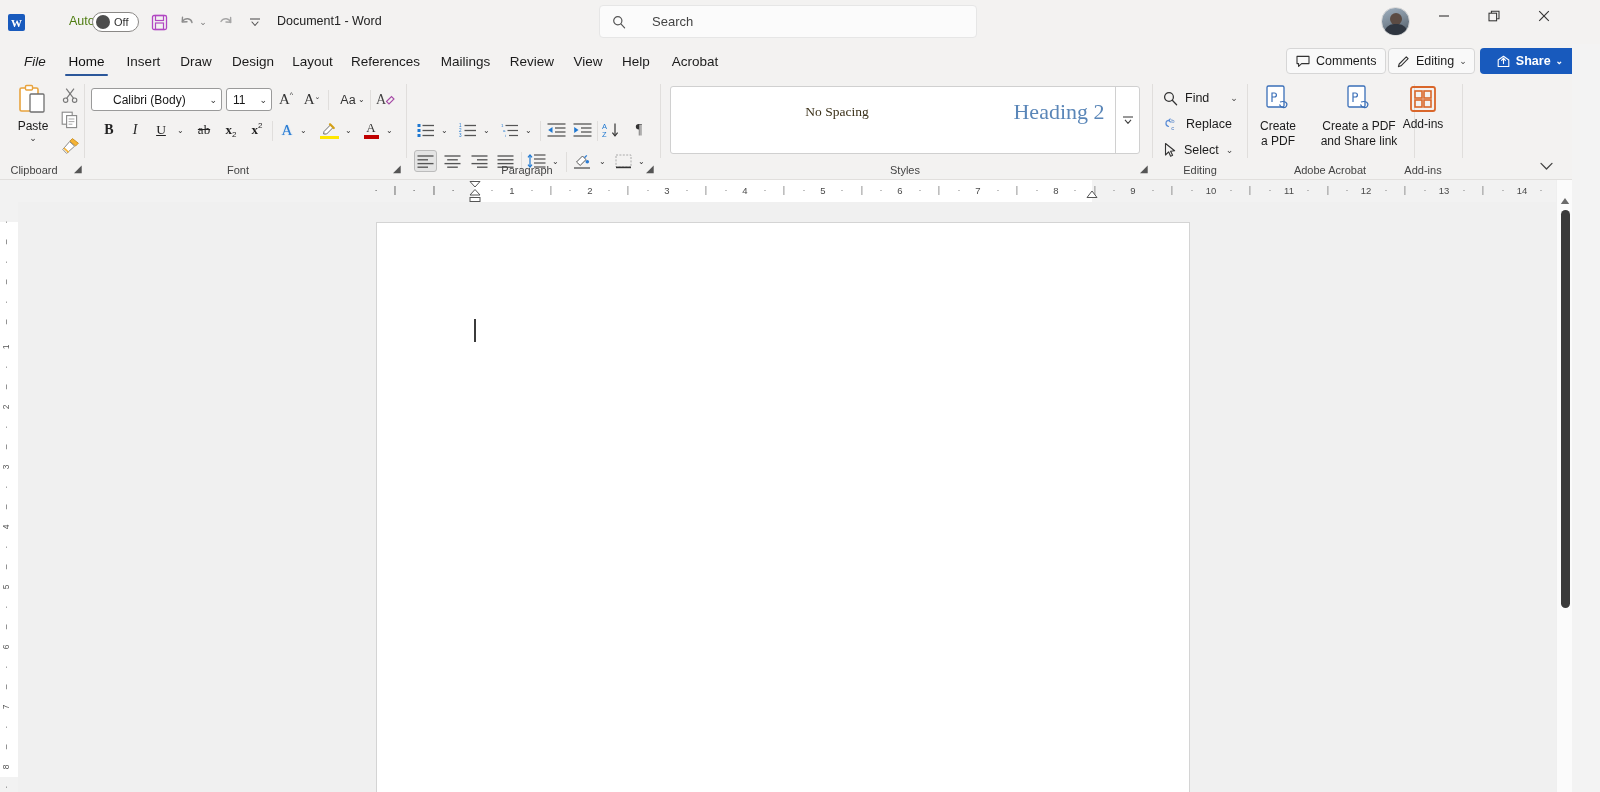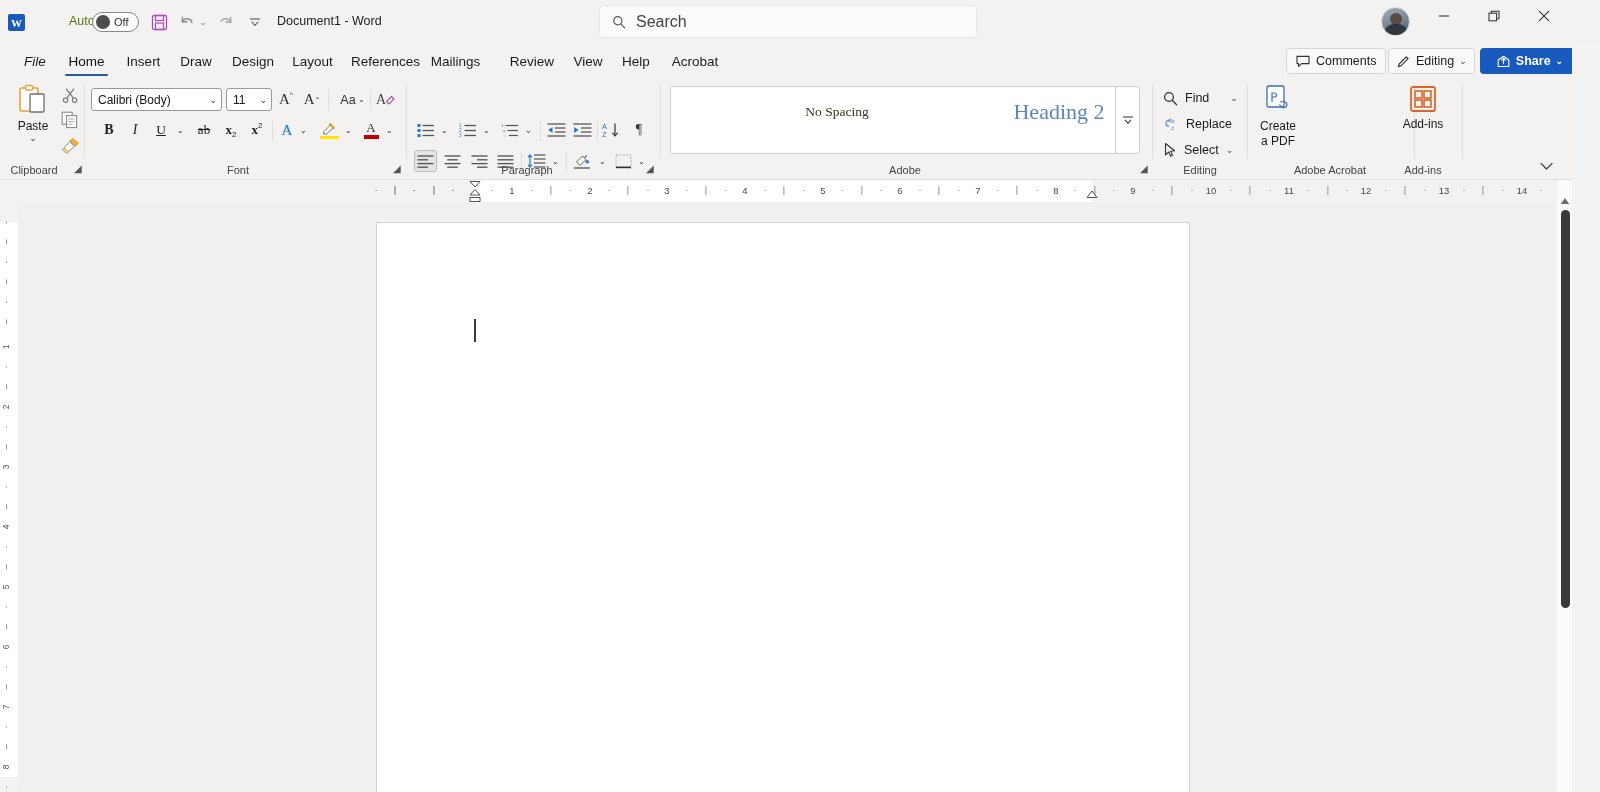--- a/index.html
+++ b/index.html
@@ -57,21 +57,21 @@
     position: absolute; left: 277px; top: 14px;
     font-size: 12.5px; color: #212121; white-space: nowrap;
   }
 
   .search-box {
     position: absolute; left: 599px; top: 5px; width: 378px; height: 33px;
     background: #fbfbfb; border: 1px solid #e6e6e6; border-radius: 4px;
     display: flex; align-items: center; padding-left: 12px;
   }
   .search-box .stext {
-    font-size: 16px; color: #444; margin-left: 10px; text-align: right;
+    font-size: 13px; color: #444; margin-left: 26px; text-align: right;
   }
 
   .avatar {
     position: absolute; left: 1381px; top: 7px; width: 29px; height: 29px;
     border-radius: 50%; overflow: hidden;
     background: linear-gradient(160deg,#9fb0c0 0%,#7e8c99 45%,#4b5560 100%);
     border: 1px solid #d8d8d8;
   }
   .avatar .face {
     position: absolute; left: 8px; top: 5px; width: 12px; height: 12px;
@@ -153,21 +153,21 @@
   .paste-lbl { font-size: 12px; color: #1b1b1b; margin-top: 2px; }
   .clip-small {
     position: absolute; width: 26px; height: 24px;
     display: flex; align-items: center; justify-content: center; cursor: default;
   }
 
   
   .fontname {
     position: absolute; left: 91px; top: 10px; width: 131px; height: 23px;
     border: 1px solid #9a9a9a; border-radius: 3px; background: #fff;
-    display: flex; align-items: center; padding-left: 6px;
+    display: flex; align-items: center; padding-left: 21px;
     font-size: 12px; color: #161616; cursor: default;
   }
   .fontsize {
     position: absolute; left: 226px; top: 10px; width: 46px; height: 23px;
     border: 1px solid #9a9a9a; border-radius: 3px; background: #fff;
     display: flex; align-items: center; padding-left: 6px;
     font-size: 12px; color: #161616; cursor: default;
   }
   .combo-arrow {
     position: absolute; right: 4px; top: 50%; transform: translateY(-50%);
@@ -350,21 +350,21 @@
   </div>
 
   <div class="tabstrip">
     <div class="tab" style="left:12px;width:46px;font-style:italic;">File</div>
     <div class="tab active" style="left:57px;width:59px;">Home</div>
     <div class="tab" style="left:117px;width:53px;">Insert</div>
     <div class="tab" style="left:170px;width:52px;">Draw</div>
     <div class="tab" style="left:222px;width:62px;">Design</div>
     <div class="tab" style="left:283px;width:59px;">Layout</div>
     <div class="tab" style="left:341px;width:89px;">References</div>
-    <div class="tab" style="left:420px;width:71px;">Mailings</div>
+    <div class="tab" style="left:430px;width:71px;">Mailings</div>
     <div class="tab" style="left:500px;width:64px;">Review</div>
     <div class="tab" style="left:564px;width:48px;">View</div>
     <div class="tab" style="left:612px;width:48px;">Help</div>
     <div class="tab" style="left:660px;width:70px;">Acrobat</div>
   </div>
 
   <div class="comments-btn">
     <svg width="14" height="13" viewBox="0 0 14 13">
       <path d="M1 1.4 H13 V8.6 H5.6 L2.6 11.4 V8.6 H1 Z" fill="none" stroke="#333" stroke-width="1.1" stroke-linejoin="round"></path>
     </svg>
@@ -644,21 +644,21 @@
     <div class="style-item" style="left:1004px;width:110px;">
       <span class="st-h2">Heading 2</span>
     </div>
     <div class="styles-more">
       <svg width="14" height="12" viewBox="0 0 14 12">
         <line x1="2" y1="3" x2="12" y2="3" stroke="#444" stroke-width="1.1"></line>
         <path d="M4 5.8 L7 9.4 L10 5.8" fill="none" stroke="#444" stroke-width="1.1" stroke-linejoin="round"></path>
       </svg>
     </div>
 
-    <div class="grp-label" style="left:670px;width:470px;">Adobe</div>
+    <div class="grp-label" style="left:670px;width:470px;">Styles</div>
     <div class="grp-dlg" style="left:1140px;">◢</div>
 
     <div class="vdiv" style="left:1152px;"></div>
 
     <div class="edit-row" style="top:8px;">
       <svg width="15" height="15" viewBox="0 0 15 15">
         <circle cx="6" cy="6" r="4.4" fill="none" stroke="#333" stroke-width="1.25"></circle>
         <line x1="9.3" y1="9.3" x2="13.6" y2="13.8" stroke="#333" stroke-width="1.25" stroke-linecap="round"></line>
       </svg>
       <span>Find</span>
@@ -686,20 +686,29 @@
     <div class="vdiv" style="left:1247px;"></div>
 
     <div class="acro-btn" style="left:1252px;width:52px;">
       <svg width="34" height="32" viewBox="0 0 34 32">
         <rect x="6" y="2" width="17" height="21" rx="1.5" fill="#fff" stroke="#3a6fb8" stroke-width="1.3"></rect>
         <path d="M11 9 h2.4 a2 2 0 0 1 0 4 H11 z M11 13 v5" fill="none" stroke="#3a6fb8" stroke-width="1.2"></path>
         <path d="M19 18 c5 -1.5 8 1 6.5 4 c-1.5 3 -6 1.5 -7 -1.5" fill="none" stroke="#3a6fb8" stroke-width="1.2"></path>
       </svg>
       <span class="acro-lbl">Create</span>
       <span class="acro-lbl" style="margin-top:0;">a PDF</span>
+    </div>
+    <div class="acro-btn" style="left:1310px;width:98px;">
+      <svg width="34" height="32" viewBox="0 0 34 32">
+        <rect x="6" y="2" width="17" height="21" rx="1.5" fill="#fff" stroke="#3a6fb8" stroke-width="1.3"></rect>
+        <path d="M11 9 h2.4 a2 2 0 0 1 0 4 H11 z M11 13 v5" fill="none" stroke="#3a6fb8" stroke-width="1.2"></path>
+        <path d="M19 18 c5 -1.5 8 1 6.5 4 c-1.5 3 -6 1.5 -7 -1.5" fill="none" stroke="#3a6fb8" stroke-width="1.2"></path>
+      </svg>
+      <span class="acro-lbl">Create a PDF</span>
+      <span class="acro-lbl" style="margin-top:0;">and Share link</span>
     </div>
 
     <div class="grp-label" style="left:1250px;width:160px;">Adobe Acrobat</div>
 
     <div class="vdiv" style="left:1414px;"></div>
 
     <div class="acro-btn" style="left:1396px;width:54px;">
       <svg width="30" height="30" viewBox="0 0 30 30">
         <rect x="3" y="3" width="24" height="24" rx="2" fill="none" stroke="#d9662a" stroke-width="1.8"></rect>
         <rect x="7" y="7" width="7" height="7" fill="none" stroke="#d9662a" stroke-width="1.6"></rect>

